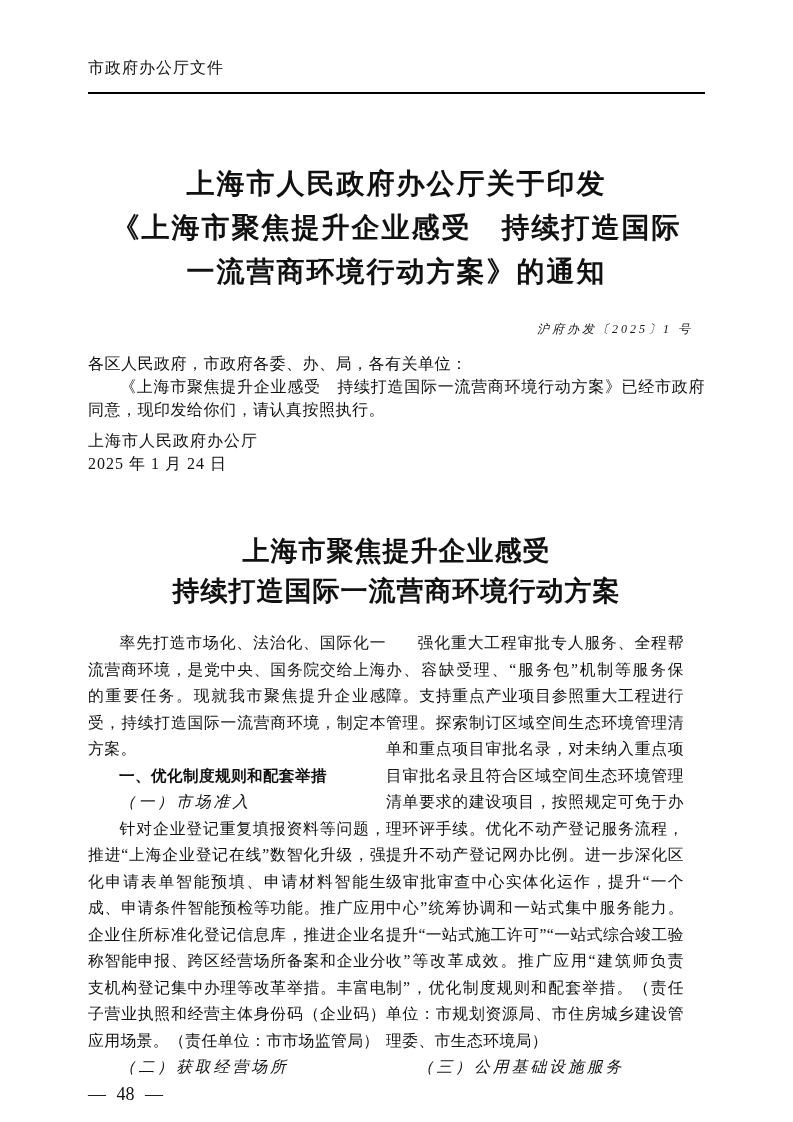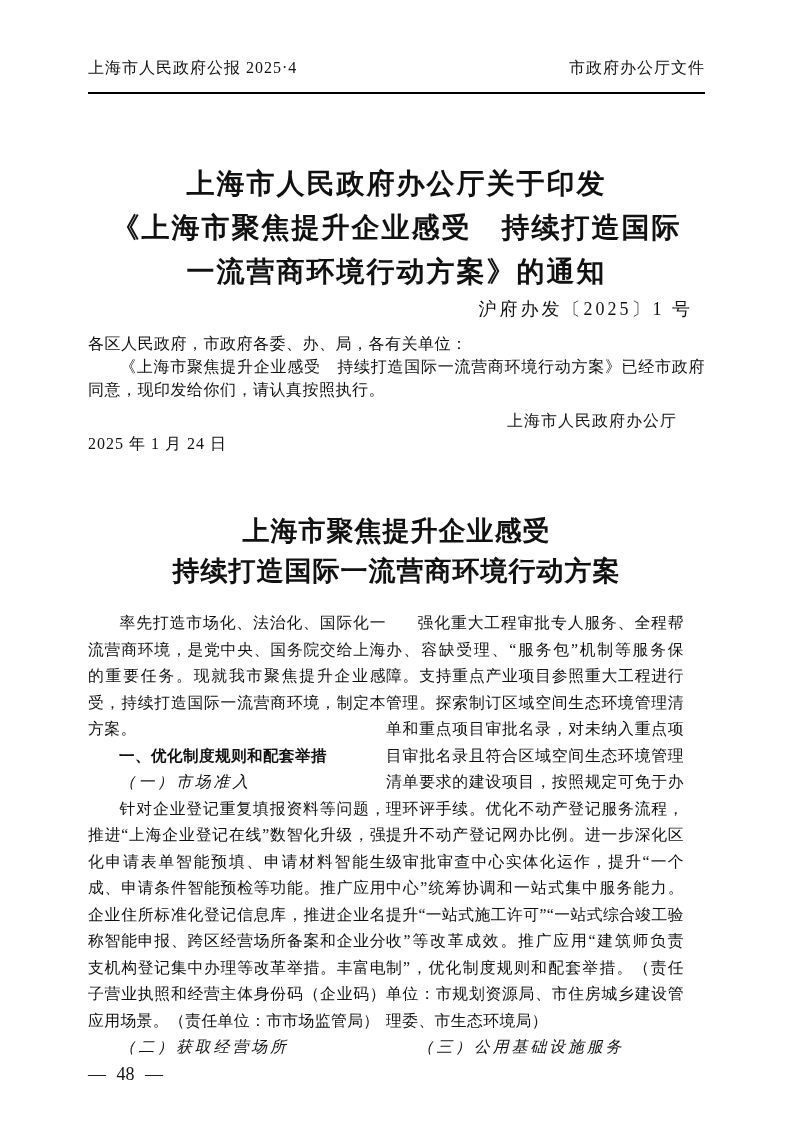--- a/index.html
+++ b/index.html
@@ -26,40 +26,41 @@
   }
   
   .notice-title {
     margin-top: 68px;
     text-align: center;
     font-size: 28px; font-weight: bold;
     line-height: 44px;
     letter-spacing: 2px;
   }
   .doc-number {
-    margin-top: 4px;
+    margin-top: 24px;
     text-align: right;
-    font-size: 18px; line-height: 22px;
+    font-size: 12px; line-height: 22px;
+    font-style: italic;
     letter-spacing: 3px;
     padding-right: 12px;
   }
   .salutation {
     margin-top: 12px;
     font-size: 16px; line-height: 23px;
     letter-spacing: 0.5px;
   }
   .notice-body {
     font-size: 16px; line-height: 23px;
     text-indent: 2em;
     text-align: justify;
     letter-spacing: 0.5px;
   }
   .signer {
     margin-top: 8px;
-    text-align: right; padding-right: 28px;
+    text-align: left; padding-right: 28px;
     font-size: 16px; line-height: 23px;
     letter-spacing: 1px;
   }
   .sign-date {
     padding-right: 44px;
     font-size: 16px; line-height: 23px;
     letter-spacing: 1px;
   }
   
   .plan-title {
@@ -104,21 +105,20 @@
     word-spacing: 6px;
   }
   .spacer { flex: 1; }
 </style>
 </head>
 <body>
 
 <div class="page">
 
   <div class="running-header">
-    <span>上海市人民政府公报 2025·4</span>
     <span>市政府办公厅文件</span>
   </div>
 
   <h1 class="notice-title">
     <div>上海市人民政府办公厅关于印发</div>
     <div>《上海市聚焦提升企业感受　持续打造国际</div>
     <div>一流营商环境行动方案》的通知</div>
   </h1>
 
   <div class="doc-number">沪府办发〔2025〕1 号</div>

